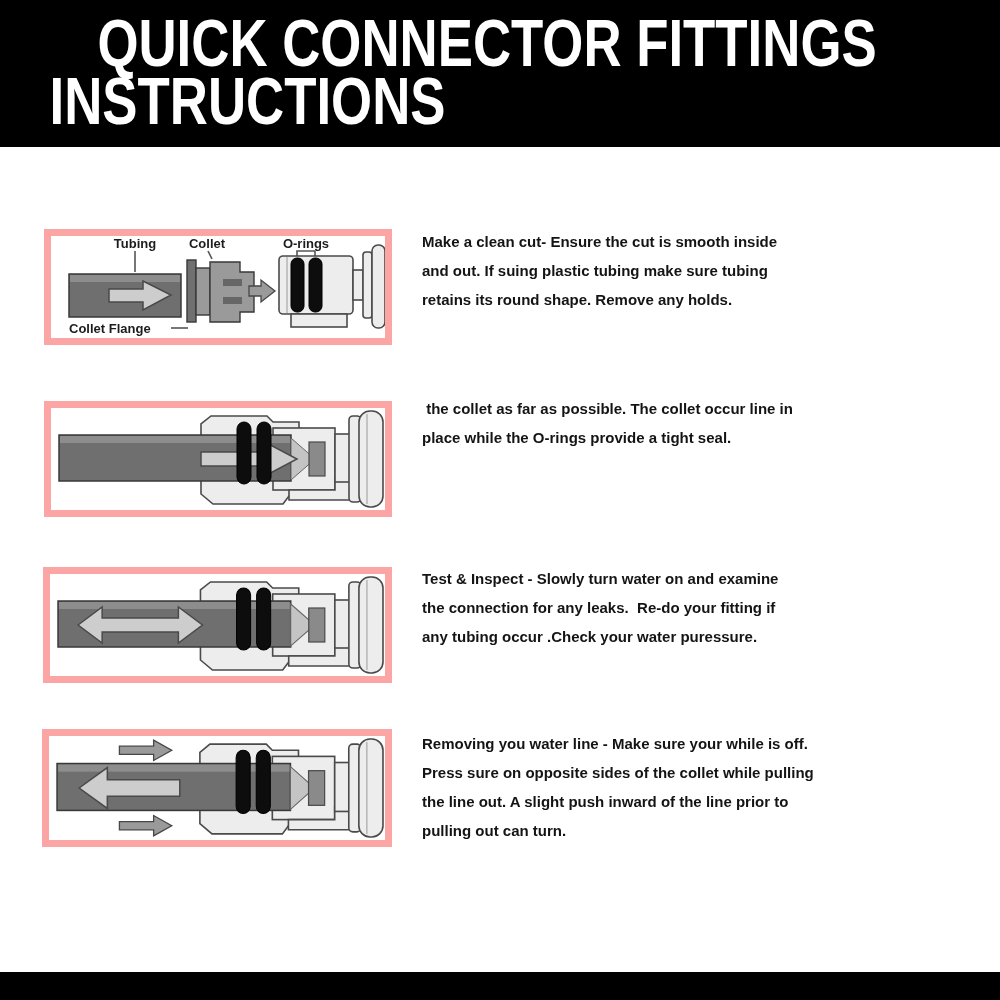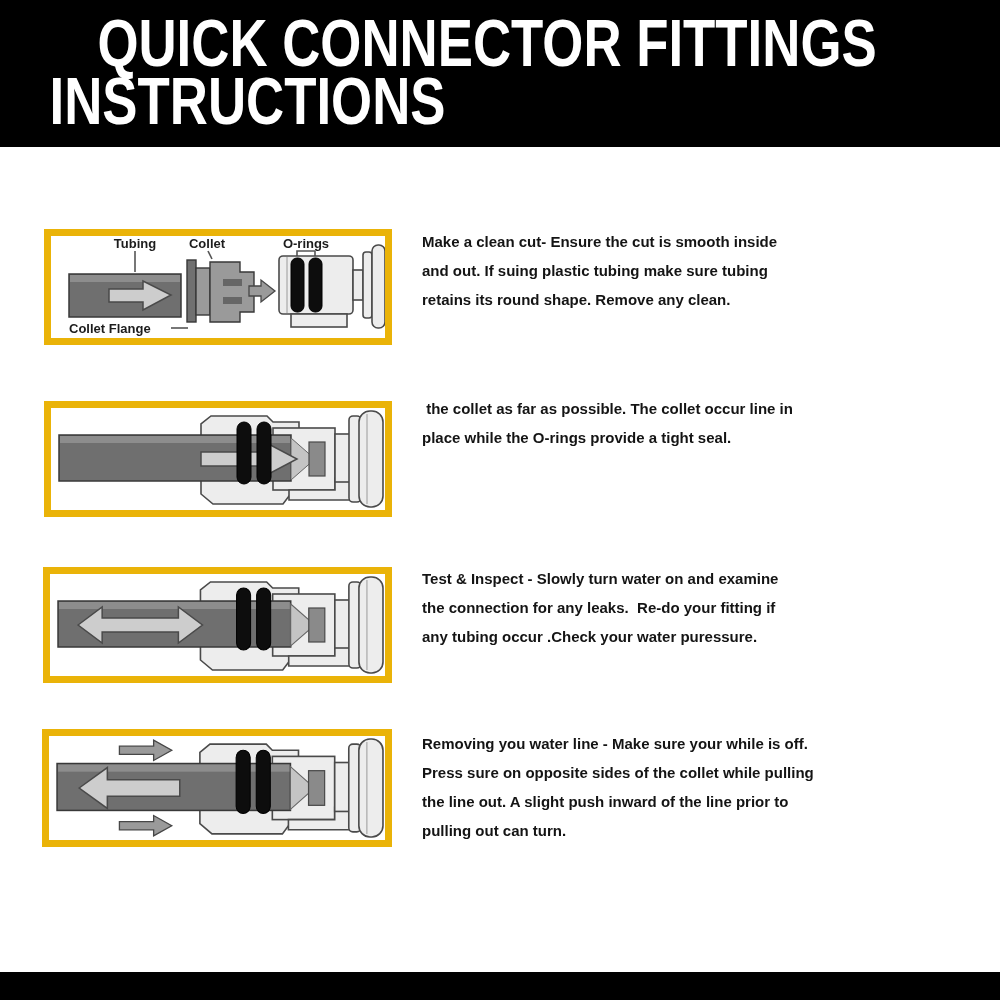--- a/index.html
+++ b/index.html
@@ -14,21 +14,21 @@
     padding-top:14px;box-sizing:border-box;
   }
   .header .title-line{
     color:#ffffff;font-weight:bold;font-size:66px;line-height:58px;white-space:nowrap;
   }
   .header .title-line span{display:inline-block;transform:scaleX(0.80);transform-origin:center;}
   
   .footer{position:absolute;left:0;top:972px;width:1000px;height:28px;background:#000000;}
   
   .diagram-box{
-    position:absolute;background:#ffffff;border:7px solid #eab308;box-sizing:border-box;
+    position:absolute;background:#ffffff;border:7px solid #fca5a5;box-sizing:border-box;
   }
   .diagram-box svg{display:block;width:100%;height:100%;}
   
   .step-text{
     position:absolute;left:422px;width:560px;color:#141414;font-weight:bold;
     font-size:15px;line-height:29px;
   }
   .step-text div{white-space:pre;}
   
   .body-part{fill:#ededed;stroke:#4a4a4a;stroke-width:1.6;}
@@ -91,21 +91,21 @@
       <rect x="312" y="16" width="9" height="66" rx="3" class="body-part"></rect>
       <rect x="321" y="9" width="13" height="83" rx="6" class="body-part"></rect>
       <rect x="240" y="22" width="13" height="54" rx="6" class="oring"></rect>
       <rect x="258" y="22" width="13" height="54" rx="6" class="oring"></rect>
     </g>
   </svg>
 </div>
 <div class="step-text" style="top:227px;">
   <div>Make a clean cut- Ensure the cut is smooth inside</div>
   <div>and out. If suing plastic tubing make sure tubing</div>
-  <div>retains its round shape. Remove any clean.</div>
+  <div>retains its round shape. Remove any holds.</div>
 </div>
 
 <div class="diagram-box" style="left:44px;top:401px;width:348px;height:116px;">
   <svg viewBox="0 0 334 102" preserveAspectRatio="none">
     <g>
       <path d="M150,70 L150,86 L162,96 L232,96 L238,88 L262,88 L262,70 Z" class="body-part"></path>
       <path d="M150,32 L150,16 L160,8 L216,8 L222,14 L248,14 L248,32 Z" class="body-part"></path>
       <rect x="222" y="20" width="62" height="62" class="body-part"></rect>
       <path d="M238,82 L238,92 L300,92 L300,70 L284,70 L284,82 Z" class="body-part"></path>
       <rect x="284" y="26" width="16" height="48" class="body-part"></rect>

